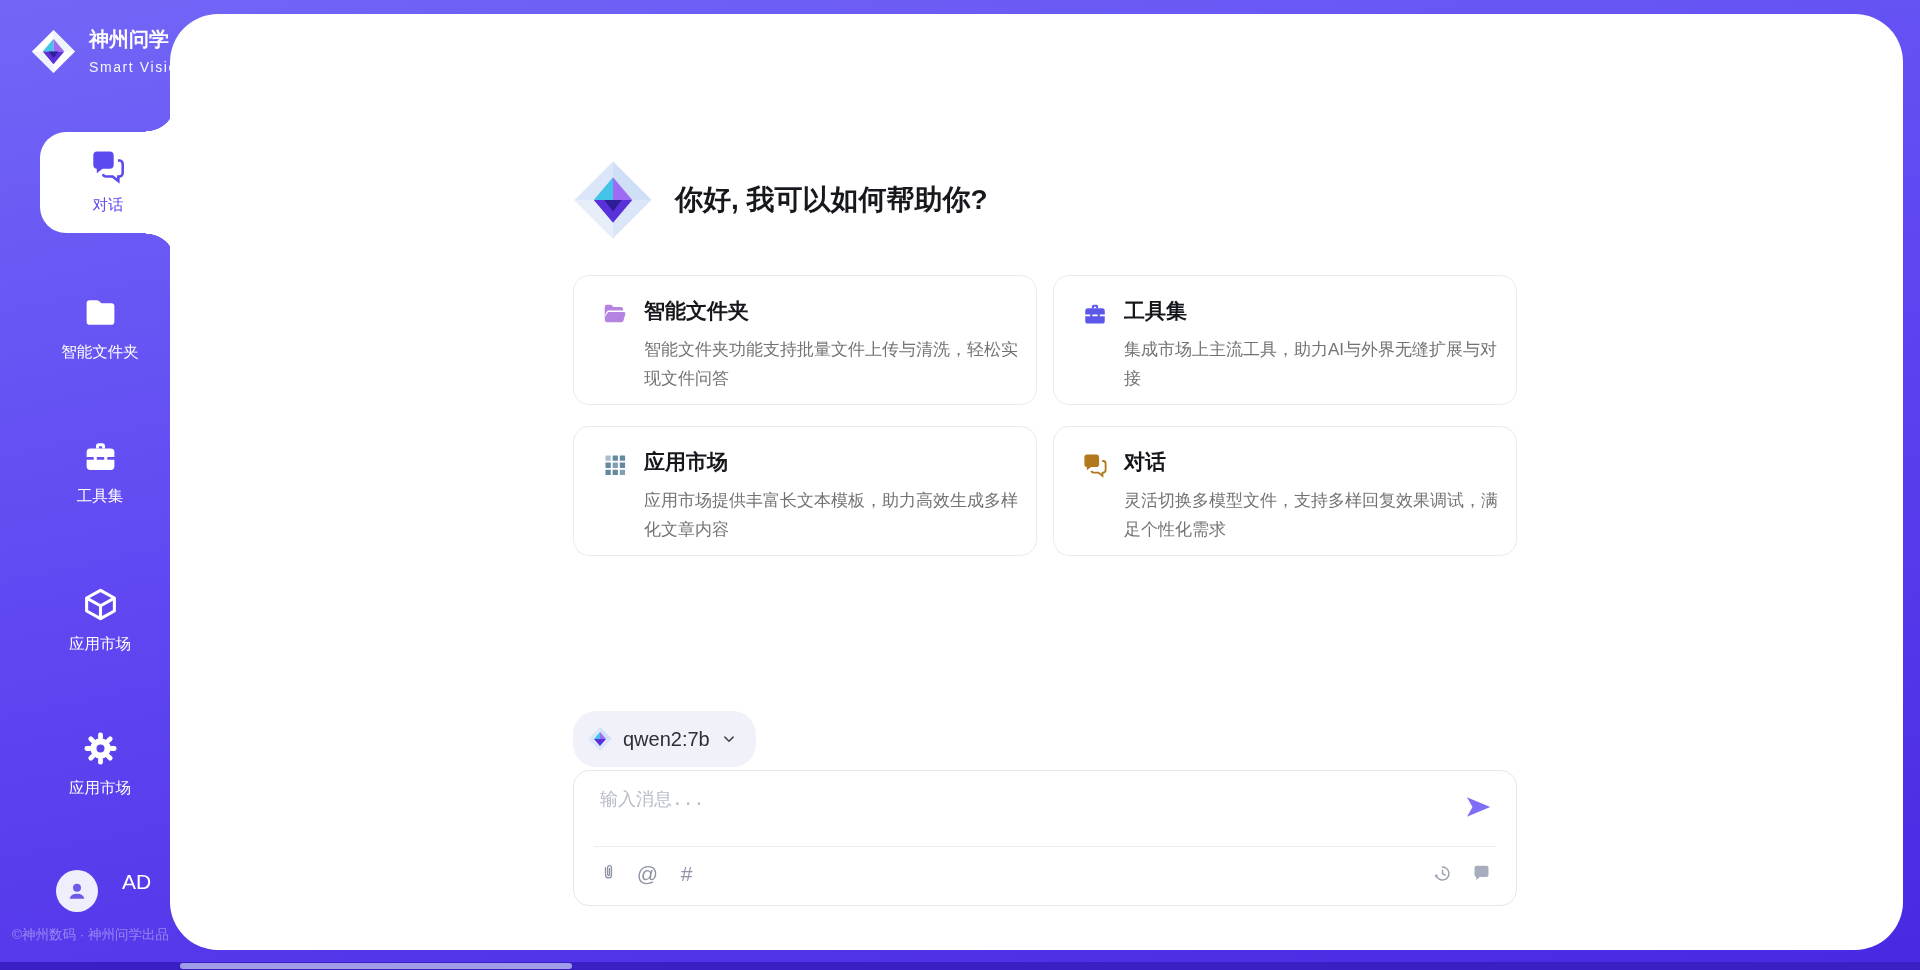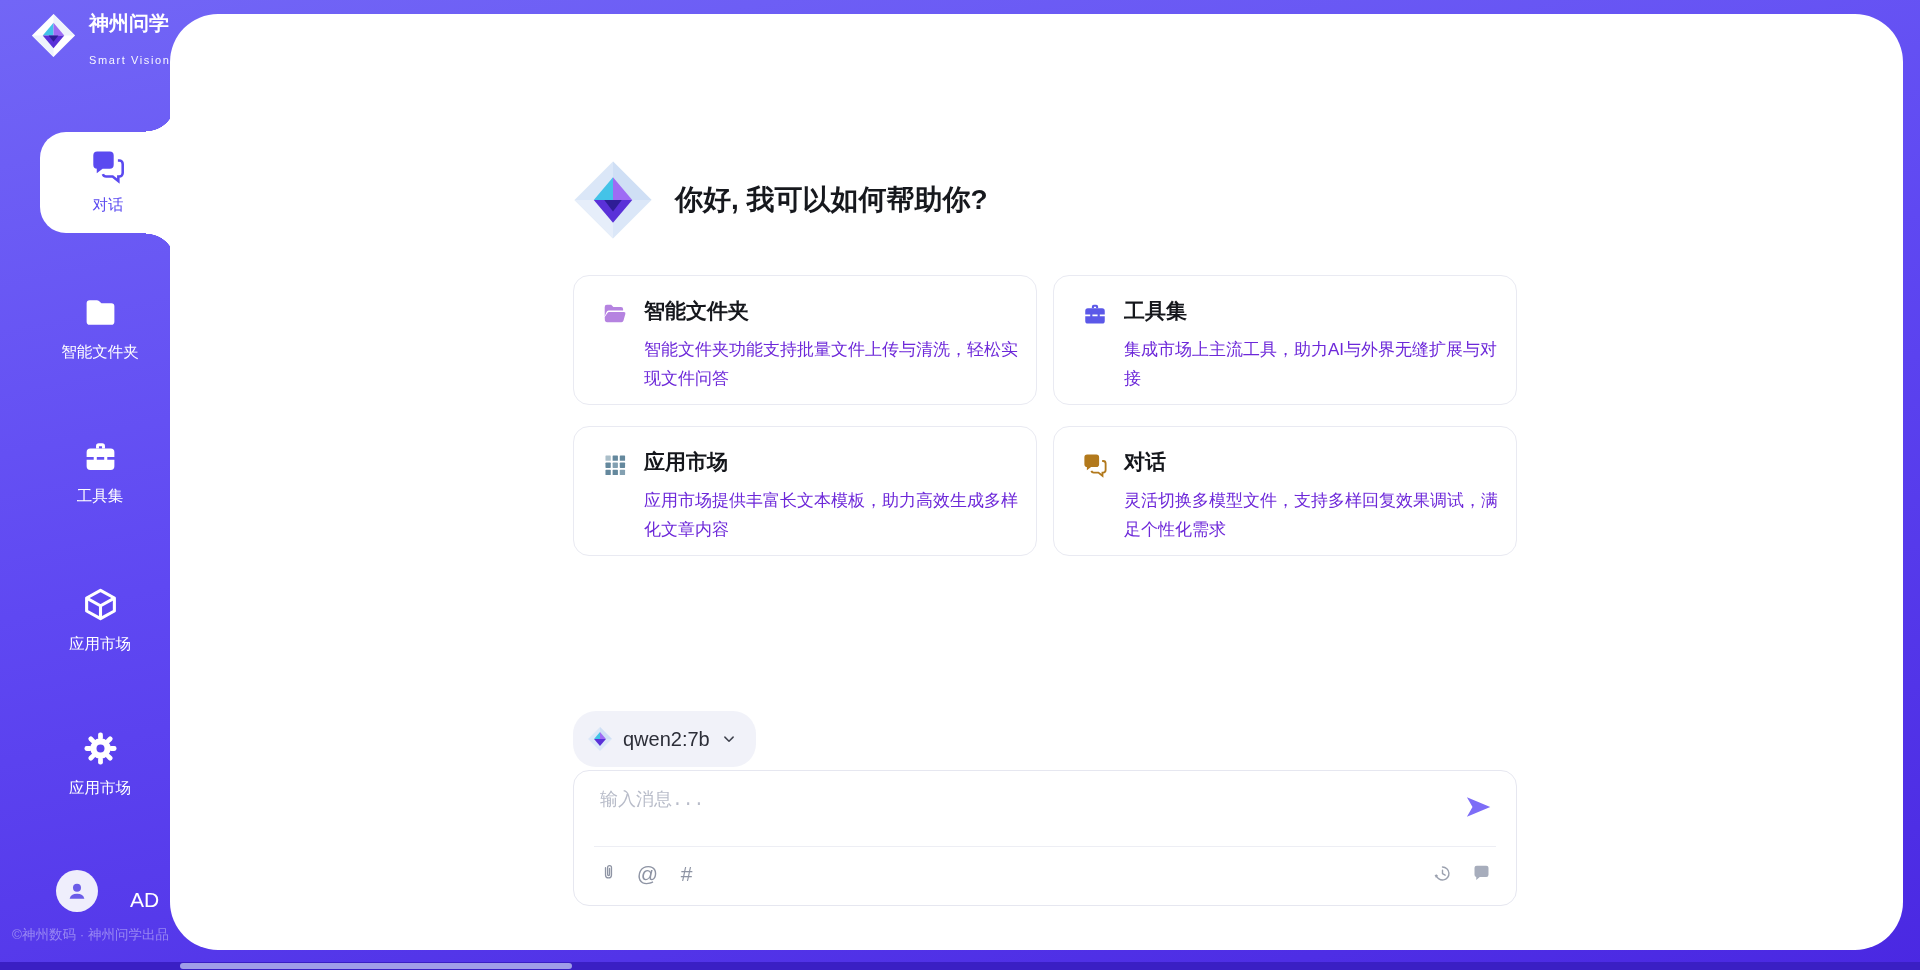--- a/index.html
+++ b/index.html
@@ -5,58 +5,58 @@
   html,body{margin:0;padding:0;}
   body{font-family:"Liberation Sans", sans-serif; width:1920px; height:970px; overflow:hidden;}
   .app{position:relative; width:1920px; height:970px;
        background:linear-gradient(168deg,#7266f6 0%,#5f48f2 45%,#4a28e2 100%); overflow:hidden;}
 
   
   .panel{position:absolute; left:170px; top:14px; right:17px; bottom:20px;
          background:#fff; border-radius:48px;}
 
   
-  .brand{position:absolute; left:30px; top:12px; display:flex; align-items:flex-start; gap:12px; z-index:3;}
+  .brand{position:absolute; left:30px; top:28px; display:flex; align-items:center; gap:12px; z-index:3;}
   .brand .logo{width:47px;height:47px;}
   .brand-name{color:#fff; font-size:20px; font-weight:bold; line-height:22px;}
-  .brand-sub{color:rgba(255,255,255,.95); font-size:11px; letter-spacing:1.6px; margin-top:20px;}
+  .brand-sub{color:rgba(255,255,255,.95); font-size:14px; letter-spacing:1.6px; margin-top:9px;}
 
   .nav-item{position:absolute; left:30px; width:140px; text-align:center; color:#fff; cursor:pointer; z-index:3;}
   .nav-item .nico{width:37px;height:37px; display:inline-block;}
   .nav-label{font-size:15.5px; margin-top:7px;}
 
   
   .tab{position:absolute; left:40px; top:132px; width:136px; height:101px; background:#fff;
        border-radius:26px 0 0 26px; z-index:2; text-align:center; cursor:pointer;}
   .tab-curve{position:absolute; left:146px; width:30px; height:30px; z-index:2; pointer-events:none;}
   .tab-curve.top{top:102px; background:radial-gradient(circle at 0 0, rgba(0,0,0,0) 29px, #fff 29.5px);}
   .tab-curve.bot{top:233px; background:radial-gradient(circle at 0 100%, rgba(0,0,0,0) 29px, #fff 29.5px);}
   .tab .nico{width:36px;height:36px; margin-top:16px; color:#5b4af0;}
   .tab .nav-label{color:#5b4af0; font-weight:500;}
 
-  .user{position:absolute; left:56px; top:870px; display:flex; align-items:flex-end; gap:32px; z-index:3; cursor:pointer;}
+  .user{position:absolute; left:56px; top:870px; display:flex; align-items:flex-start; gap:24px; z-index:3; cursor:pointer;}
   .avatar{width:42px;height:42px;border-radius:50%;background:#efeefc; display:flex;align-items:center;justify-content:center;}
   .avatar svg{width:26px;height:26px;}
   .user-name{color:#fff; font-size:21px; font-weight:500;}
   .side-footer{position:absolute; left:12px; top:926px; width:175px; color:rgba(255,255,255,.38);
                font-size:13.5px; z-index:3; white-space:nowrap;}
 
   
   .hero{position:absolute; left:571px; top:158px; display:flex; align-items:center; gap:20px;}
   .hero .logo{width:84px;height:84px;}
   .hero-text{font-size:28px; font-weight:bold; color:#16181d;}
 
   
   .cards{position:absolute; left:573px; top:275px; width:944px;
          display:grid; grid-template-columns:464px 464px; grid-column-gap:16px; grid-row-gap:21px;}
   .card{position:relative; height:130px; background:#fff; border:1px solid #e9eaf2; border-radius:16px;
         box-sizing:border-box; cursor:pointer;}
   .card-icon{position:absolute; left:28px; top:25px; width:26px; height:26px;}
   .card-title{position:absolute; left:70px; top:21px; font-size:21px; font-weight:bold; color:#15171c;}
-  .card-desc{position:absolute; left:70px; top:59px; right:18px; font-size:17px; color:#6d28d9; line-height:29px;}
+  .card-desc{position:absolute; left:70px; top:59px; right:18px; font-size:17px; color:#737373; line-height:29px;}
 
   
   .pill{position:absolute; left:573px; top:711px; height:56px; background:#f1f2f9; border-radius:23px;
         display:inline-flex; align-items:center; padding:0 18px 0 14px; gap:10px; cursor:pointer;}
   .pill .logo{width:26px;height:26px;}
   .pill-model{font-size:20px; color:#2c2e38;}
   .pill svg.chev{width:18px;height:18px;}
 
   
   .composer{position:absolute; left:573px; top:770px; width:944px; height:136px; background:#fff;

